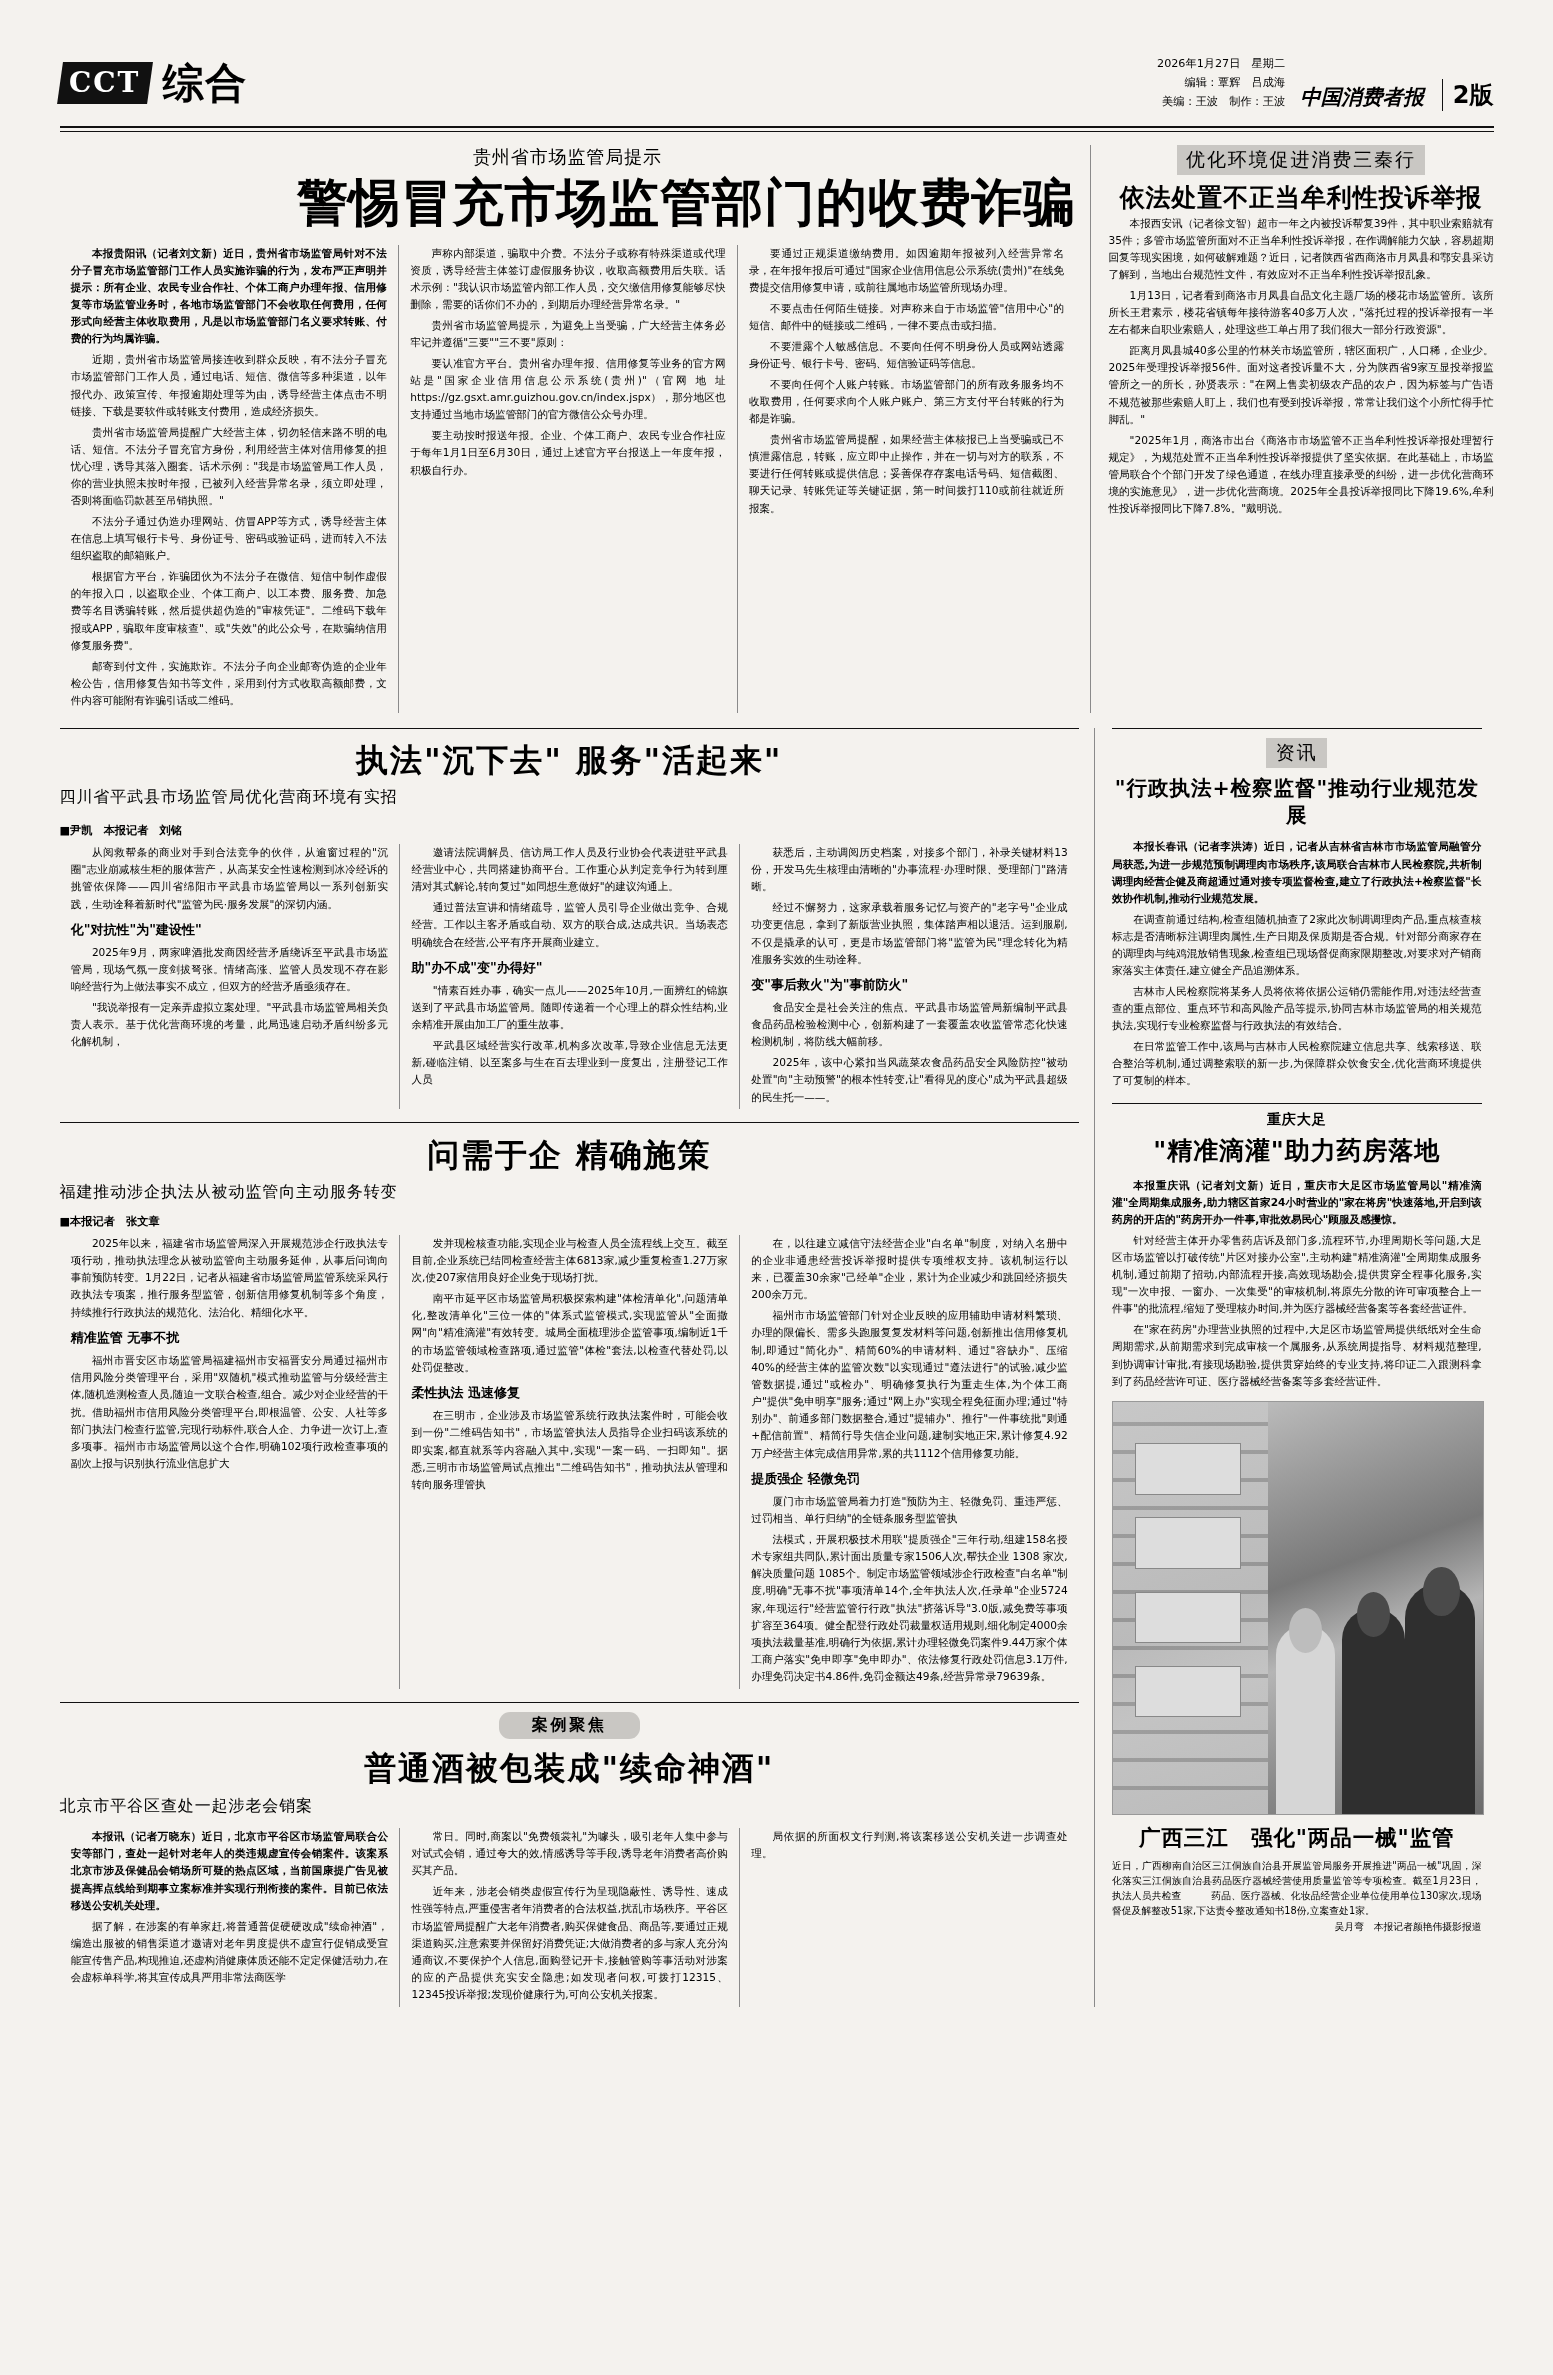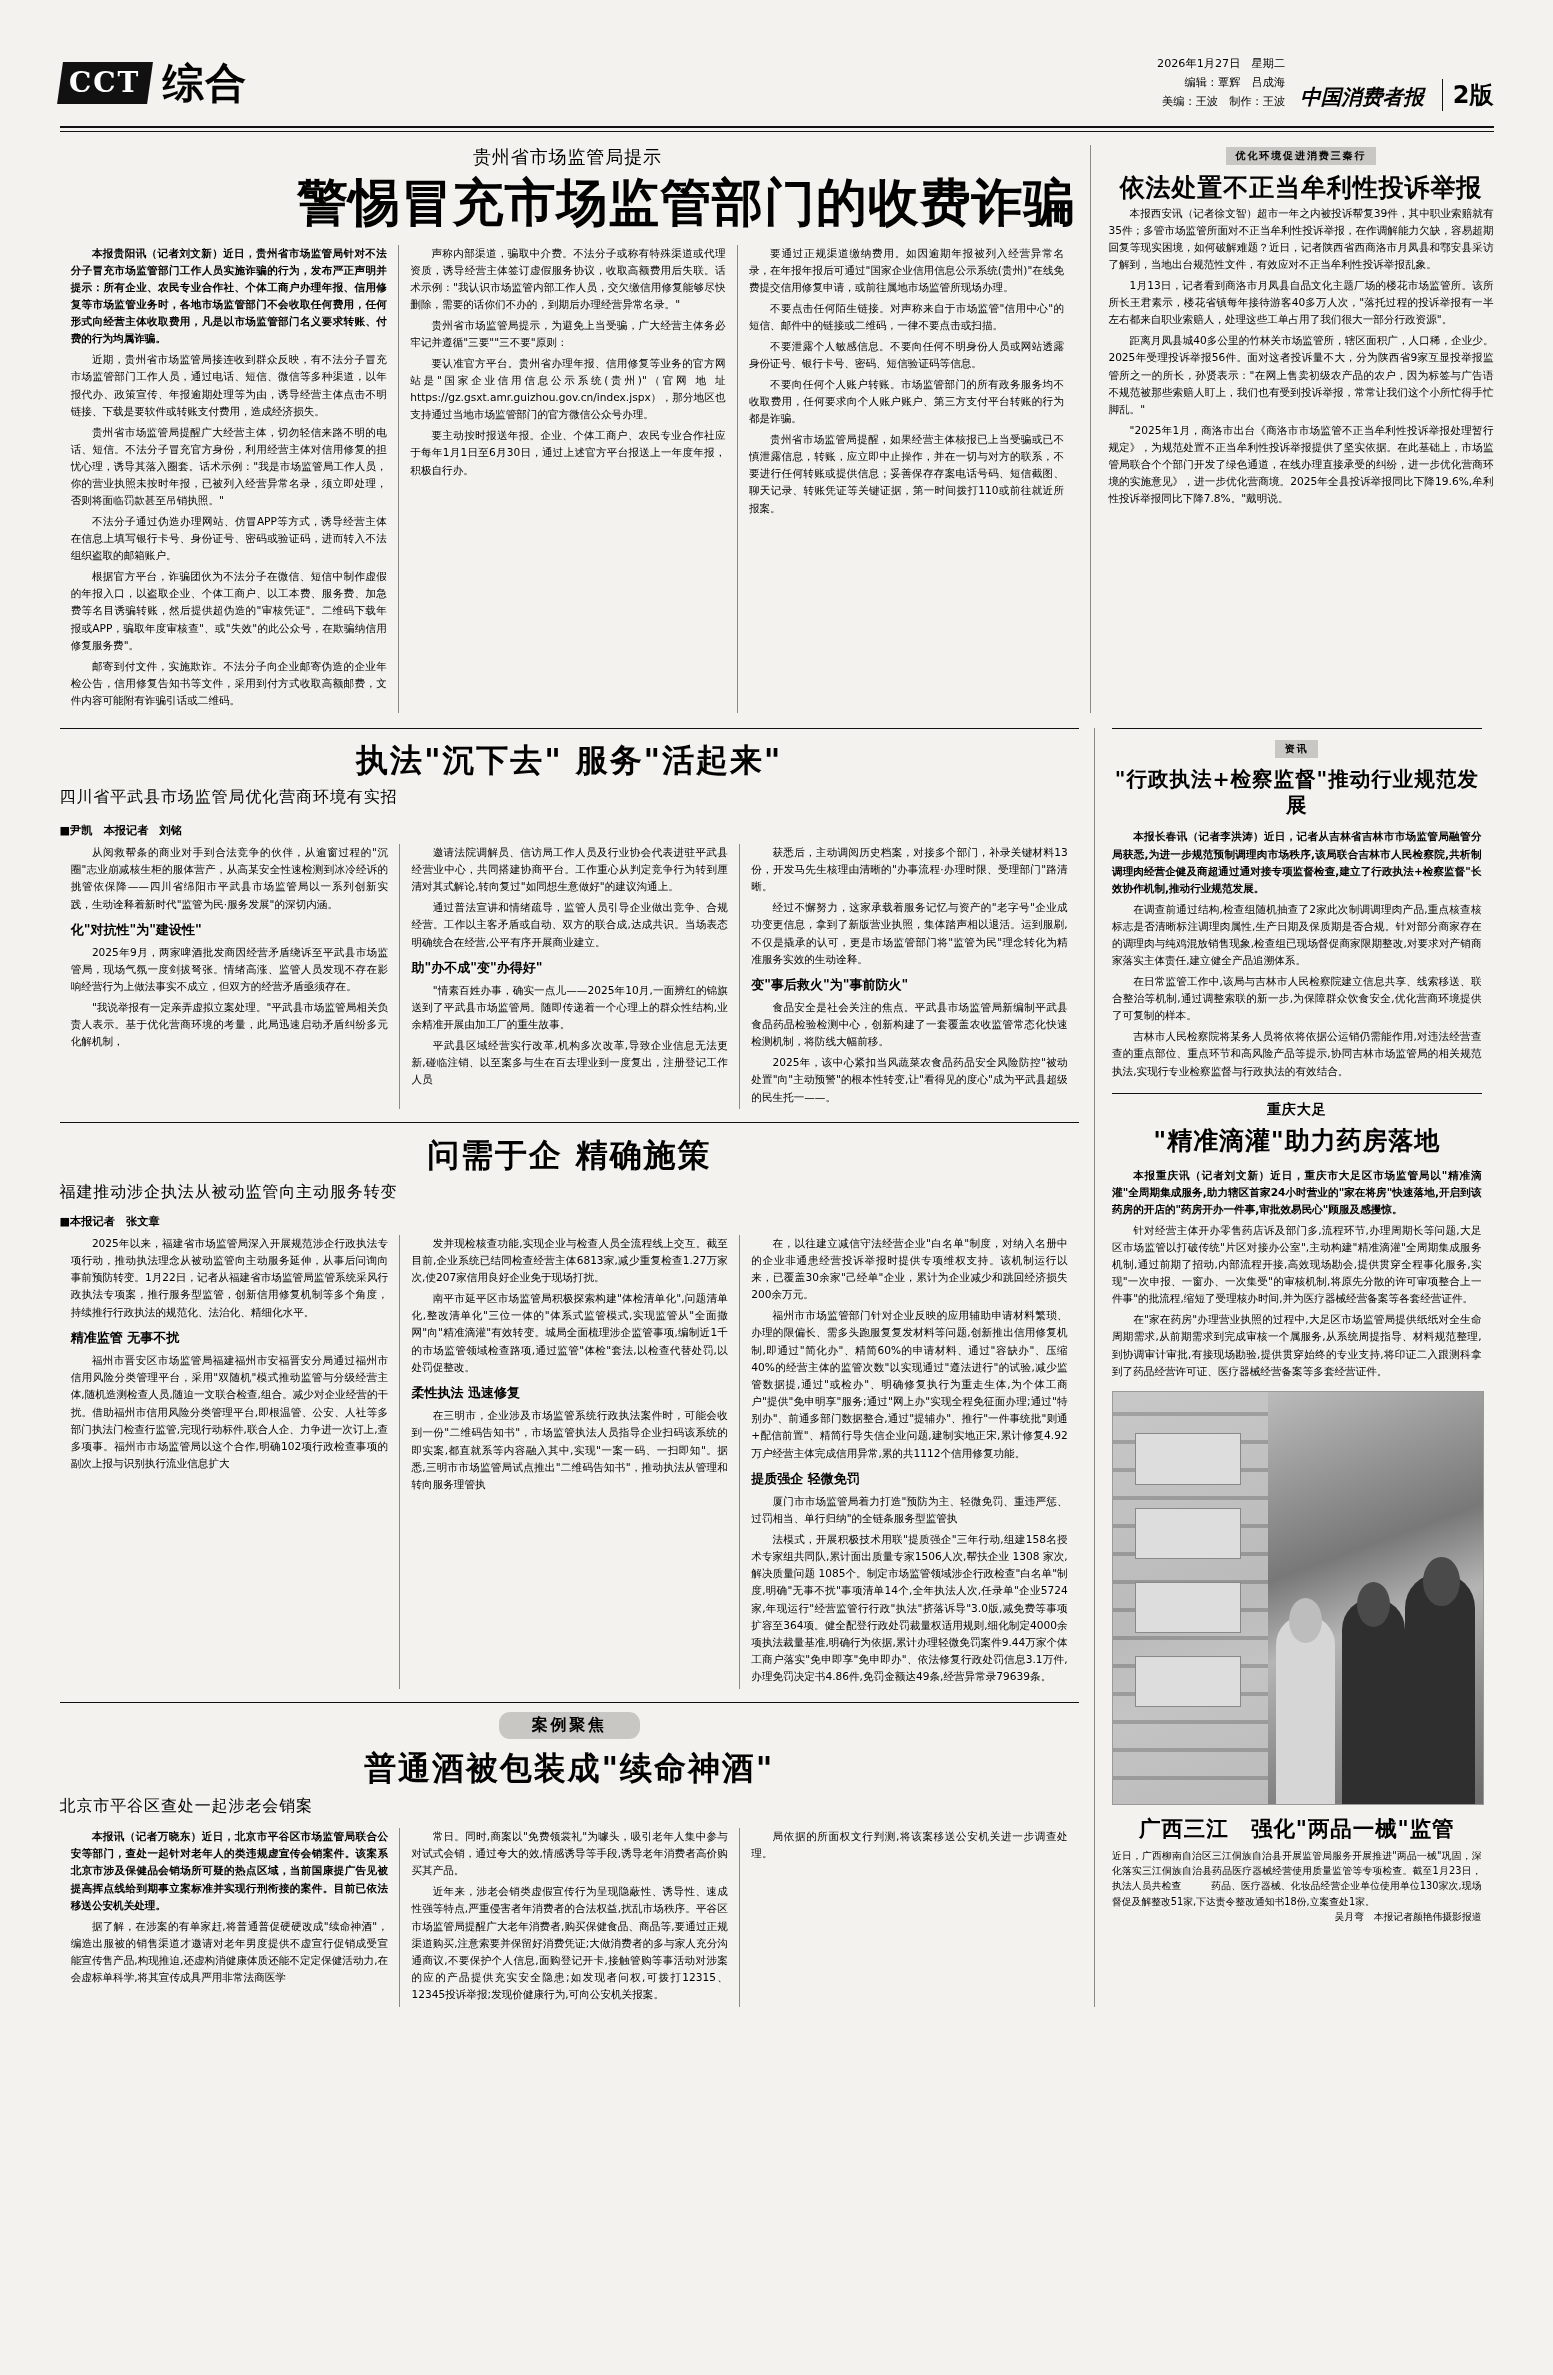--- a/index.html
+++ b/index.html
@@ -75,21 +75,21 @@
     position:relative;overflow:hidden;border:0.9px solid #999;
   }
   .photo .shelf{position:absolute;left:0;top:0;width:42%;height:100%;
     background:repeating-linear-gradient(0deg,#c6c6c6 0 24px,#9a9a9a 24px 28px);opacity:.85;}
   .photo .box{position:absolute;background:#ddd;border:0.9px solid #888;}
   .photo .person{position:absolute;bottom:0;background:#2f2f2f;border-radius:37px 37px 0 0;}
   .photo .head{position:absolute;background:#4a4a4a;border-radius:50%;}
   .cap{font-size:9.8px;line-height:1.55;text-align:justify;margin-top:5.6px;}
   .cap-credit{font-size:9.8px;text-align:right;margin-top:1.9px;}
   .tag-line{text-align:center;font-size:14px;font-weight:bold;letter-spacing:0.9px;margin:5.6px 0;}
-  .right-band{background:#c9c7c3;padding:1.9px 9.4px;display:inline-block;font-size:10px;font-weight:bold;letter-spacing:1.9px;}
+  .right-band{background:#c9c7c3;padding:1.9px 9.4px;display:inline-block;font-size:19px;font-weight:normal;letter-spacing:1.9px;}
 </style>
 </head>
 <body>
 
 <div class="page">
   <div class="paper-inner">
 
     <div class="masthead">
       <div class="mast-left">
         <div class="cct-logo"><span>CCT</span></div>
@@ -230,22 +230,22 @@
       <div class="mid-right col-rule">
 
         <div class="hr-b" style="margin-bottom:9.4px;"></div>
         <div style="text-align:center;margin-bottom:7.5px;">
           <span class="right-band">资讯</span>
         </div>
         <div class="headline-m" style="font-size:20.6px;margin-bottom:9.4px;">"行政执法+检察监督"推动行业规范发展</div>
         <div class="body-text">
           <p><span class="lead-in">本报长春讯（记者李洪涛）近日，记者从吉林省吉林市市场监管局融管分局获悉,为进一步规范预制调理肉市场秩序,该局联合吉林市人民检察院,共析制调理肉经营企健及商超通过通对接专项监督检查,建立了行政执法+检察监督"长效协作机制,推动行业规范发展。</span></p>
           <p>在调查前通过结构,检查组随机抽查了2家此次制调调理肉产品,重点核查核标志是否清晰标注调理肉属性,生产日期及保质期是否合规。针对部分商家存在的调理肉与纯鸡混放销售现象,检查组已现场督促商家限期整改,对要求对产销商家落实主体责任,建立健全产品追溯体系。</p>
+          <p>吉林市人民检察院将某务人员将依将依据公运销仍需能作用,对违法经营查查的重点部位、重点环节和高风险产品等提示,协同吉林市场监管局的相关规范执法,实现行专业检察监督与行政执法的有效结合。</p>
           <p>在日常监管工作中,该局与吉林市人民检察院建立信息共享、线索移送、联合整治等机制,通过调整索联的新一步,为保障群众饮食安全,优化营商环境提供了可复制的样本。</p>
-          <p>吉林市人民检察院将某务人员将依将依据公运销仍需能作用,对违法经营查查的重点部位、重点环节和高风险产品等提示,协同吉林市场监管局的相关规范执法,实现行专业检察监督与行政执法的有效结合。</p>
         </div>
 
         <div class="hr-b" style="margin:13px 0 7.5px 0;"></div>
         <div class="tag-line">重庆大足</div>
         <div class="headline-m" style="margin-bottom:9.4px;">"精准滴灌"助力药房落地</div>
         <div class="body-text">
           <p><span class="lead-in">本报重庆讯（记者刘文新）近日，重庆市大足区市场监管局以"精准滴灌"全周期集成服务,助力辖区首家24小时营业的"家在将房"快速落地,开启到该药房的开店的"药房开办一件事,审批效易民心"顾服及感攫惊。</span></p>
           <p>针对经营主体开办零售药店诉及部门多,流程环节,办理周期长等问题,大足区市场监管以打破传统"片区对接办公室",主动构建"精准滴灌"全周期集成服务机制,通过前期了招动,内部流程开接,高效现场勘会,提供贯穿全程事化服务,实现"一次申报、一窗办、一次集受"的审核机制,将原先分散的许可审项整合上一件事"的批流程,缩短了受理核办时间,并为医疗器械经营备案等各套经营证件。</p>
           <p>在"家在药房"办理营业执照的过程中,大足区市场监管局提供纸纸对全生命周期需求,从前期需求到完成审核一个属服务,从系统周提指导、材料规范整理,到协调审计审批,有接现场勘验,提供贯穿始终的专业支持,将印证二入跟测科拿到了药品经营许可证、医疗器械经营备案等多套经营证件。</p>
         </div>

